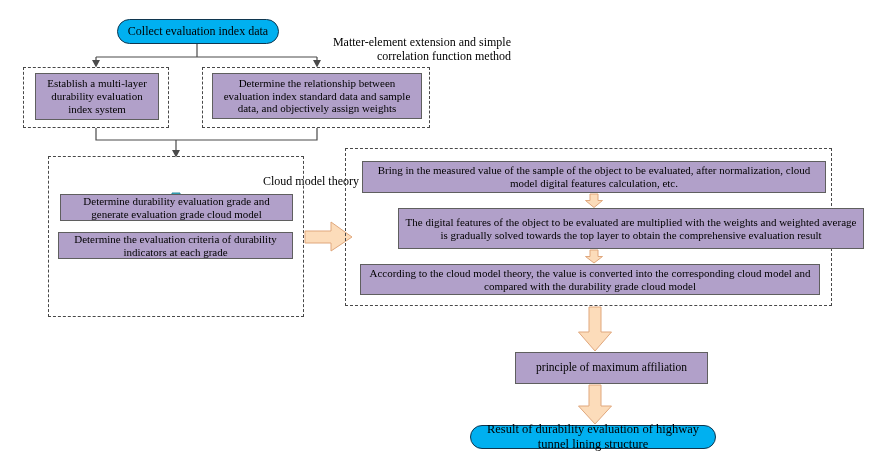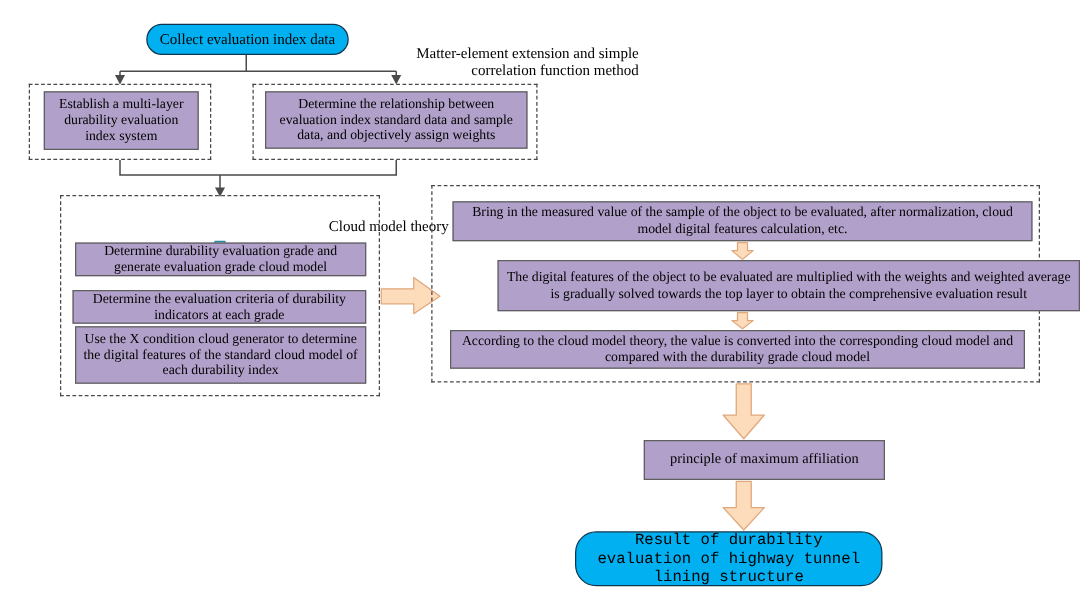--- a/index.html
+++ b/index.html
@@ -67,24 +67,23 @@
   <div class="pbox" style="left:35px;top:73px;width:124px;height:47px;">Establish a multi-layer durability evaluation index system</div>
 
   <div class="dashed" style="left:202px;top:67px;width:228px;height:61px;"></div>
   <div class="pbox" style="left:212px;top:73px;width:210px;height:46px;">Determine the relationship between evaluation index standard data and sample data, and objectively assign weights</div>
 
   <div class="flabel" style="left:247px;top:139px;width:112px;white-space:nowrap;margin-top:36px;">Cloud model theory</div>
 
   <div class="dashed" style="left:48px;top:156px;width:256px;height:161px;"></div>
   <div class="pbox" style="left:60px;top:166px;width:233px;height:27px;margin-top:28px;">Determine durability evaluation grade and generate evaluation grade cloud model</div>
   <div class="pbox" style="left:58px;top:212px;width:235px;height:27px;margin-top:20px;">Determine the evaluation criteria of durability indicators at each grade</div>
-  <div class="pbox" style="left:60px;top:261px;width:233px;height:46px;">Use the X condition cloud generator to determine the digital features of the standard cloud model of each durability index</div>
 
   <div class="dashed" style="left:345px;top:148px;width:487px;height:158px;"></div>
   <div class="pbox" style="left:362px;top:161px;width:464px;height:32px;">Bring in the measured value of the sample of the object to be evaluated, after normalization, cloud model digital features calculation, etc.</div>
   <div class="pbox" style="left:362px;top:208px;width:466px;height:41px;margin-left:36px;">The digital features of the object to be evaluated are multiplied with the weights and weighted average is gradually solved towards the top layer to obtain the comprehensive evaluation result</div>
   <div class="pbox" style="left:360px;top:264px;width:460px;height:31px;">According to the cloud model theory, the value is converted into the corresponding cloud model and compared with the durability grade cloud model</div>
 
   <div class="pbox" style="left:515px;top:352px;width:193px;height:32px;font-size:11.5px;white-space:nowrap;font-family:Liberation Serif, serif;">principle of maximum affiliation</div>
 
-  <div class="oval end" style="left:460px;top:425px;width:246px;height:44px;font-family:Liberation Mono, monospace;">Result of durability evaluation of highway tunnel lining structure</div>
+  <div class="oval end" style="left:470px;top:425px;width:246px;height:24px;">Result of durability evaluation of highway tunnel lining structure</div>
 
 </div>
 
 </body></html>

